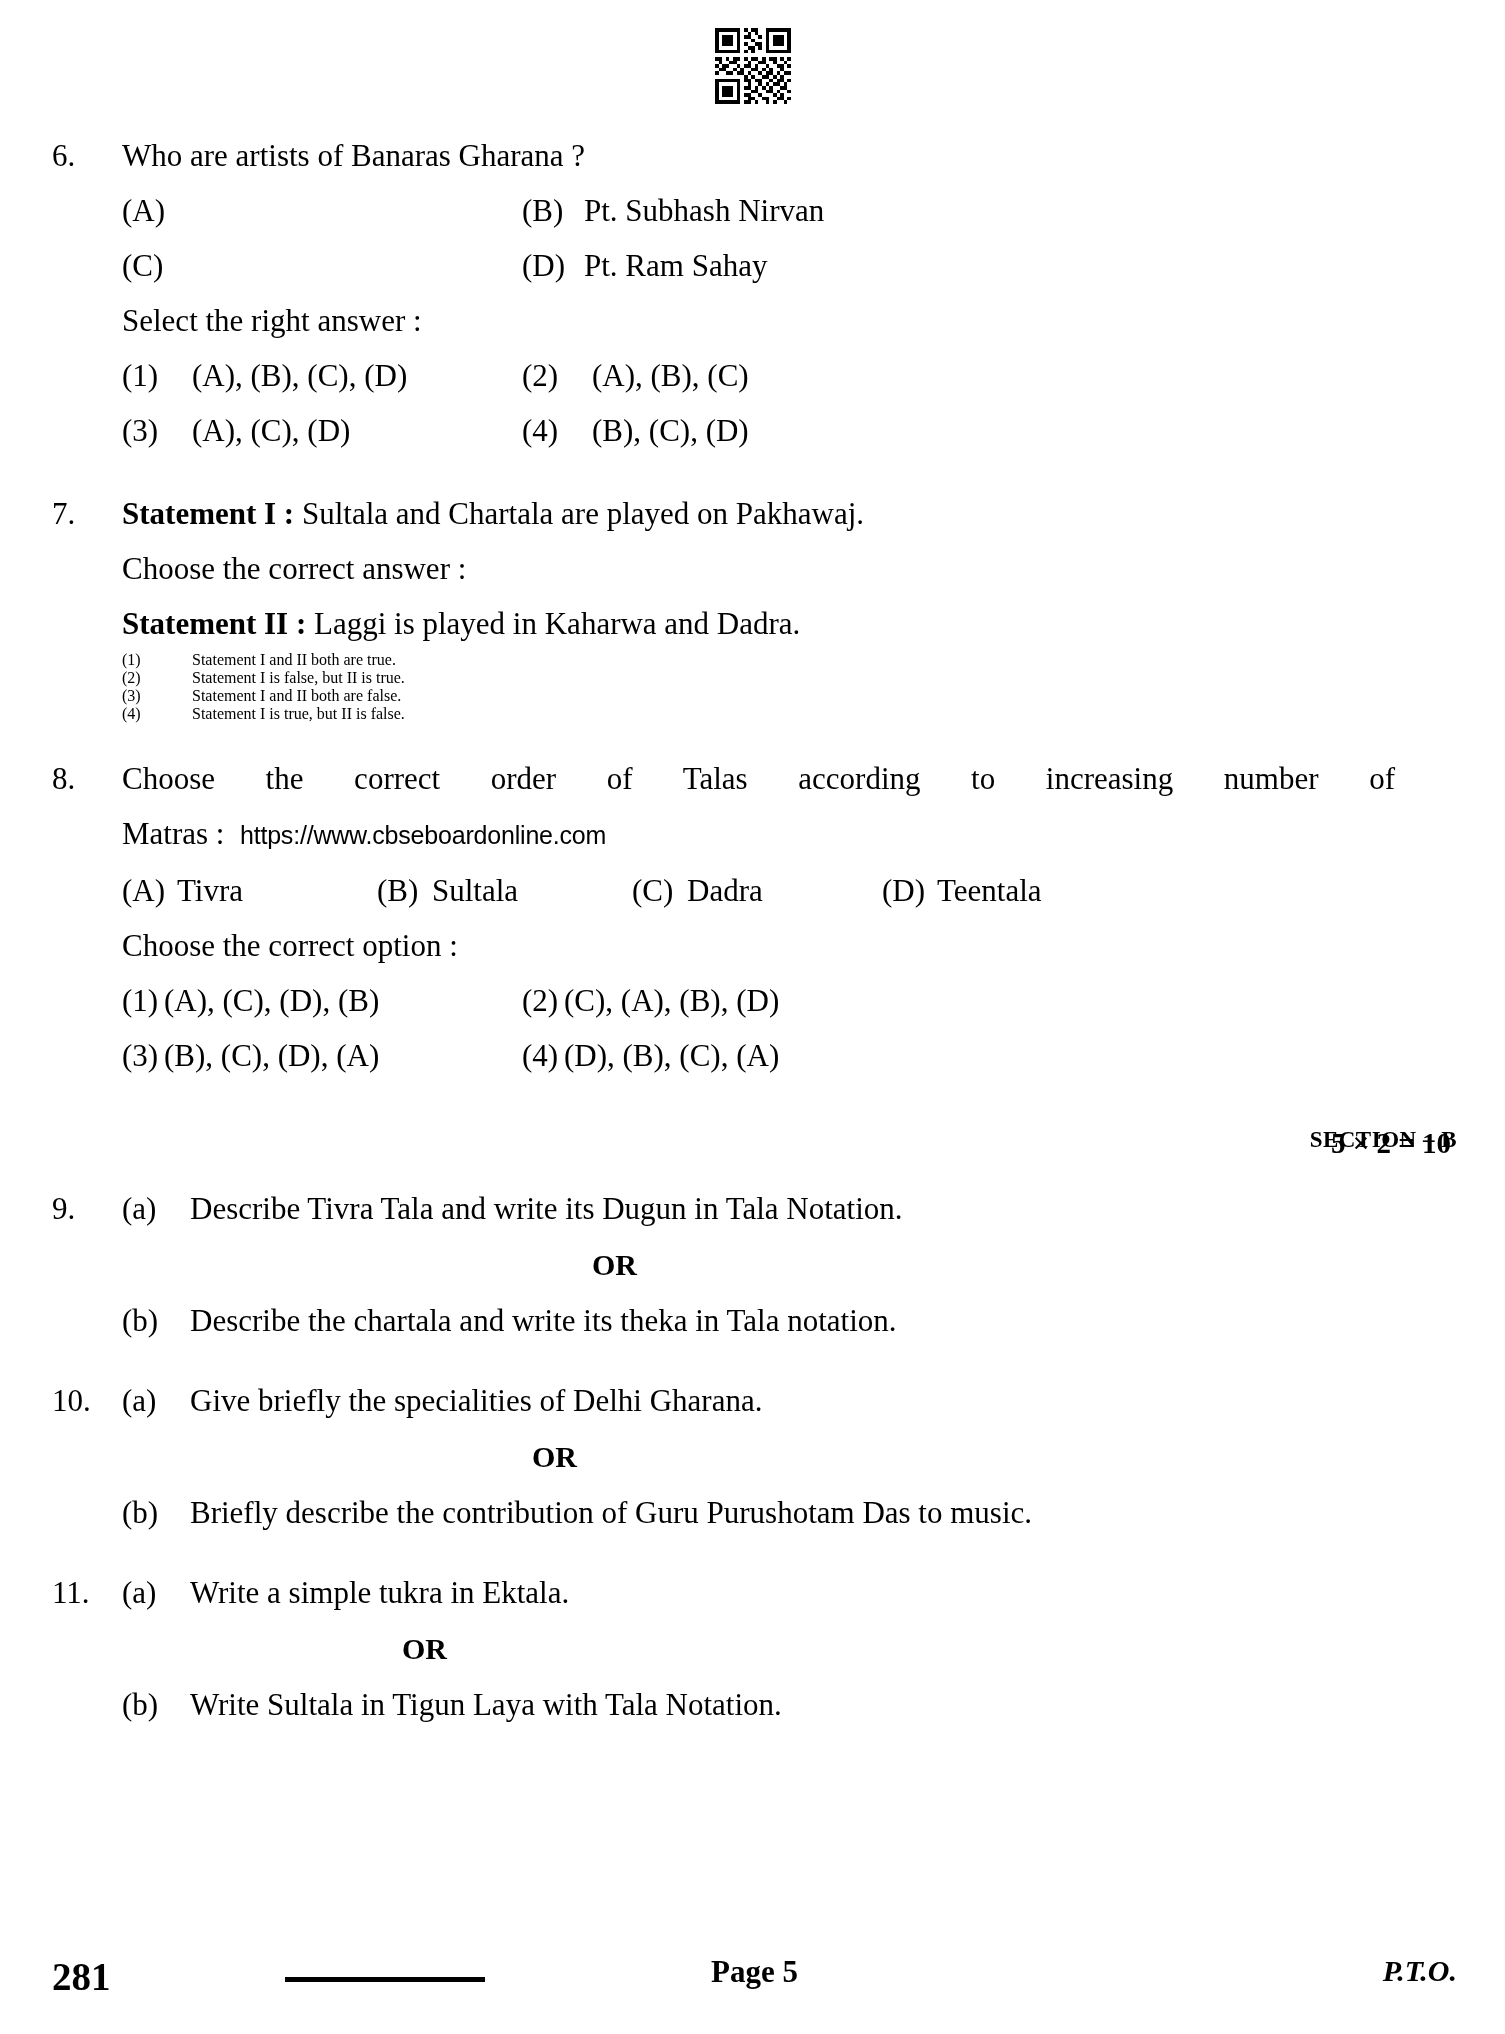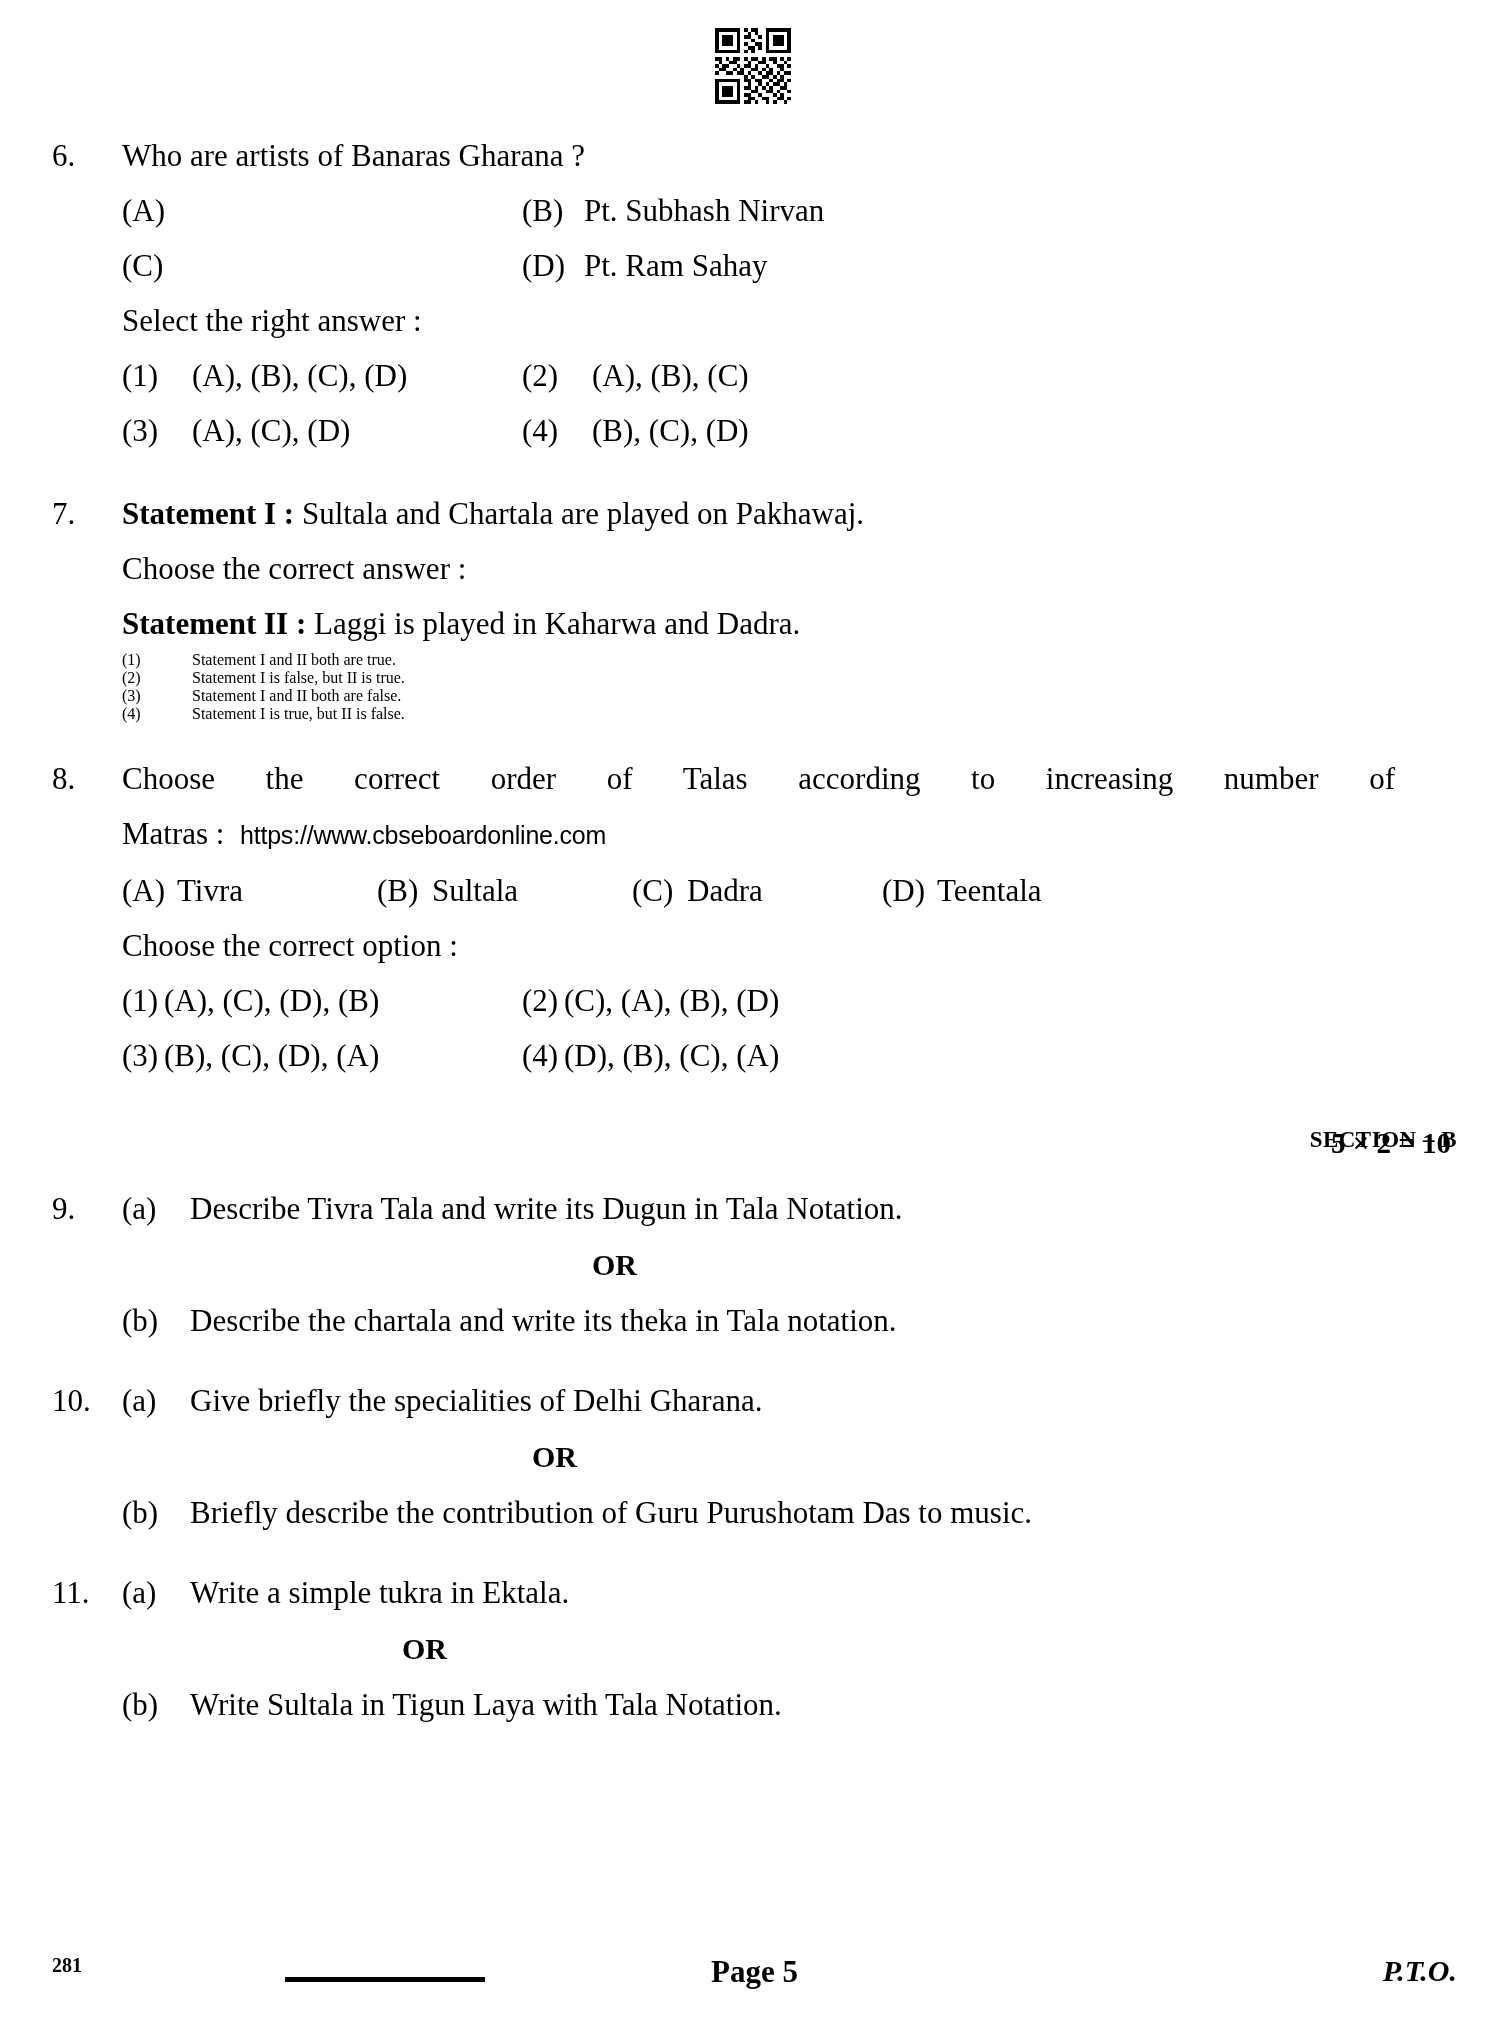--- a/index.html
+++ b/index.html
@@ -172,21 +172,21 @@
     height: 46px;
   }
   .footer-inner {
     position: relative;
     height: 46px;
   }
   .footer-code {
     position: absolute;
     left: 0;
     top: 0;
-    font-size: 20px;
+    font-size: 39px;
     font-weight: bold;
   }
   .footer-rule {
     position: absolute;
     left: 233px;
     top: 23px;
     width: 200px;
     height: 5px;
     background: #000;
   }

